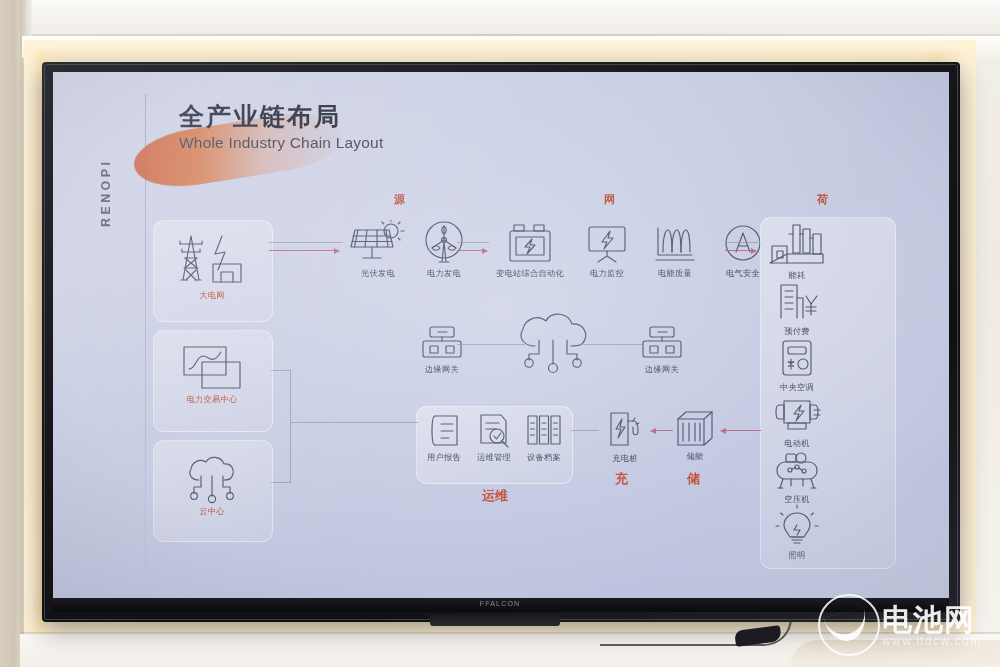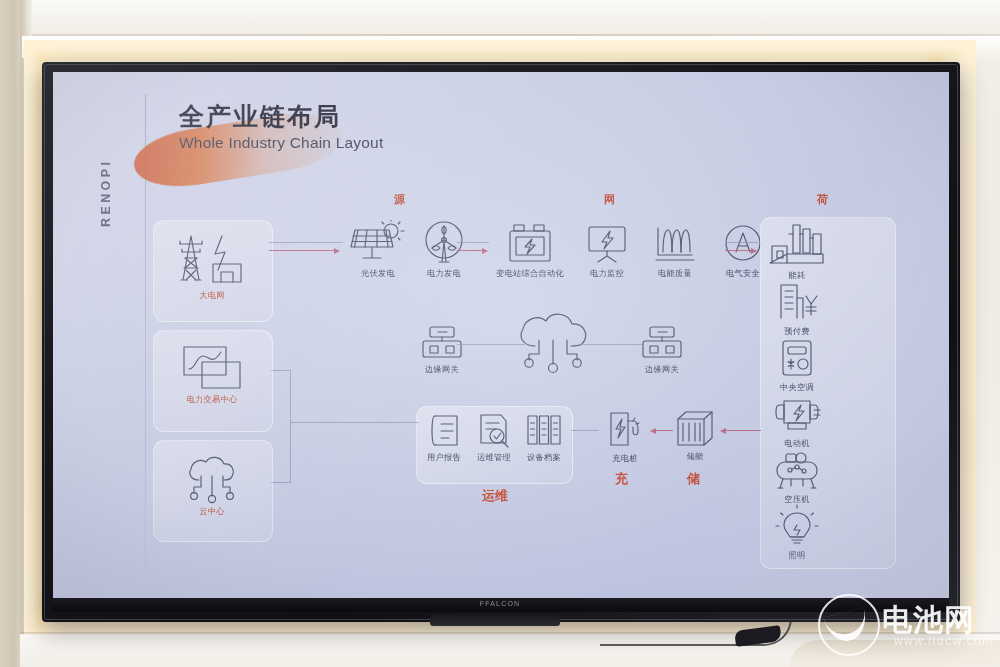--- a/index.html
+++ b/index.html
@@ -129,21 +129,21 @@
   
   .wm{position:absolute;left:818px;top:592px;width:180px;height:70px;
         pointer-events:none;}
   .wm-ring{position:absolute;left:0;top:2px;width:58px;height:58px;border-radius:50%;
         border:2px solid rgba(255,255,255,.85);}
   .wm-swoosh{position:absolute;left:8px;top:20px;width:42px;height:22px;
         border-bottom:7px solid rgba(255,255,255,.9);
         border-radius:0 0 50% 50%/0 0 100% 100%;transform:rotate(-14deg);}
   .wm-tx{position:absolute;left:64px;top:8px;color:rgba(255,255,255,.92);
         font-size:30px;font-weight:700;letter-spacing:1px;}
-  .wm-url{position:absolute;left:76px;top:42px;color:rgba(255,255,255,.66);
+  .wm-url{position:absolute;left:64px;top:42px;color:rgba(255,255,255,.66);
         font-size:12px;letter-spacing:1.4px;text-align:right;}
 </style>
 </head>
 <body>
 
 <div id="photo">
 
   <div class="wall"></div>
   <div class="ceiling"></div>
   <div class="ceiling-edge"></div>

